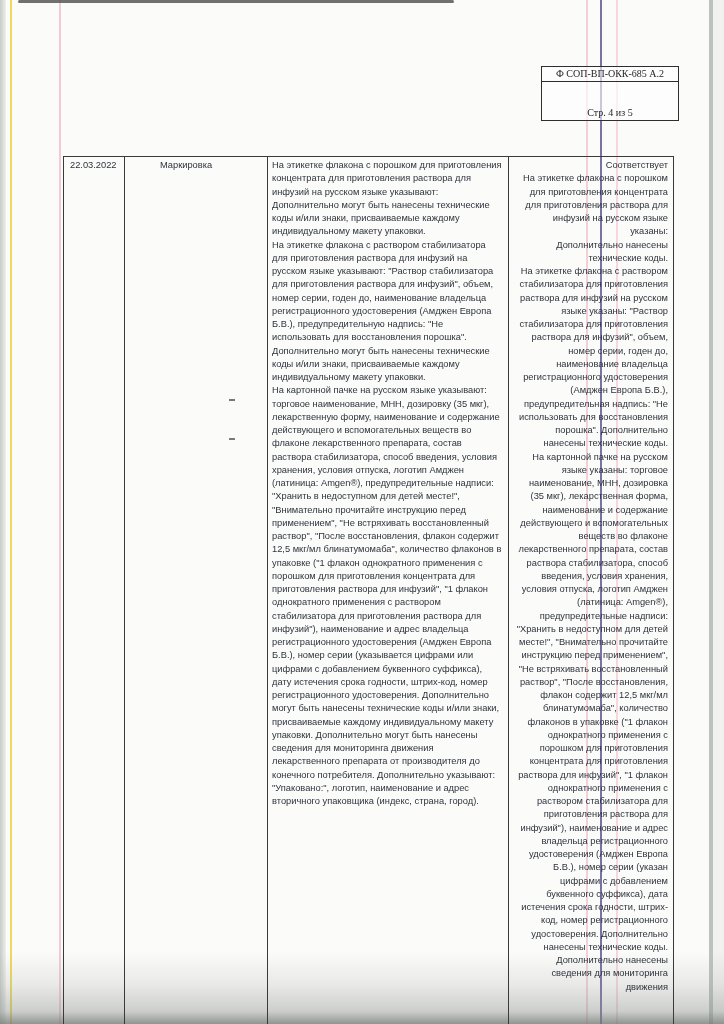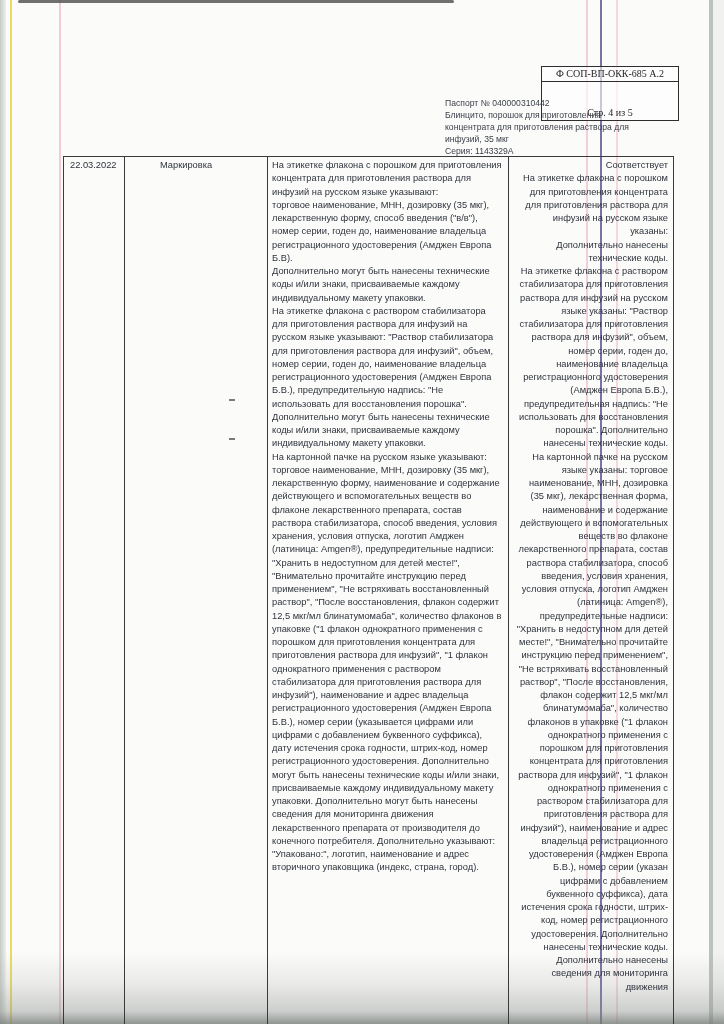--- a/index.html
+++ b/index.html
@@ -66,41 +66,33 @@
   <div class="top-streak"></div>
   <div class="bottom-shade"></div>
   <div class="tick" style="left:229px; top:399px;"></div>
   <div class="tick" style="left:229px; top:438px;"></div>
 
   <div class="stamp">
     <div class="stamp-row1">Ф СОП-ВП-ОКК-685 А.2</div>
     <div class="stamp-row2">Стр. 4 из 5</div>
   </div>
 
-  <div class="passport">
-    <div>Паспорт № 040000310442</div>
-    <div>Блинцито, порошок для приготовления</div>
-    <div>концентрата для приготовления раствора для</div>
-    <div>инфузий, 35 мкг</div>
-    <div>Серия: 1143329А</div>
-  </div>
 
   <div class="tbl">
 
     <div class="cell c-date">
       <p class="para">22.03.2022</p>
     </div>
 
     <div class="cell c-param">
       <p class="para">Маркировка</p>
     </div>
 
     <div class="cell c-req">
       <p class="para">На этикетке флакона с порошком для приготовления концентрата для приготовления раствора для инфузий на русском языке указывают:</p>
-      <p class="para">торговое наименование, МНН, дозировку (35 мкг), лекарственную форму, способ введения ("в/в"), номер серии, годен до, наименование владельца регистрационного удостоверения (Амджен Европа Б.В).</p>
       <p class="para">Дополнительно могут быть нанесены технические коды и/или знаки, присваиваемые каждому индивидуальному макету упаковки.</p>
       <p class="para">На этикетке флакона с раствором стабилизатора для приготовления раствора для инфузий на русском языке указывают: "Раствор стабилизатора для приготовления раствора для инфузий", объем, номер серии, годен до, наименование владельца регистрационного удостоверения (Амджен Европа Б.В.), предупредительную надпись: "Не использовать для восстановления порошка". Дополнительно могут быть нанесены технические коды и/или знаки, присваиваемые каждому индивидуальному макету упаковки.</p>
       <p class="para">На картонной пачке на русском языке указывают: торговое наименование, МНН, дозировку (35 мкг), лекарственную форму, наименование и содержание действующего и вспомогательных веществ во флаконе лекарственного препарата, состав раствора стабилизатора, способ введения, условия хранения, условия отпуска, логотип Амджен (латиница: Amgen®), предупредительные надписи: "Хранить в недоступном для детей месте!", "Внимательно прочитайте инструкцию перед применением", "Не встряхивать восстановленный раствор", "После восстановления, флакон содержит 12,5 мкг/мл блинатумомаба", количество флаконов в упаковке ("1 флакон однократного применения с порошком для приготовления концентрата для приготовления раствора для инфузий", "1 флакон однократного применения с раствором стабилизатора для приготовления раствора для инфузий"), наименование и адрес владельца регистрационного удостоверения (Амджен Европа Б.В.), номер серии (указывается цифрами или цифрами с добавлением буквенного суффикса), дату истечения срока годности, штрих-код, номер регистрационного удостоверения. Дополнительно могут быть нанесены технические коды и/или знаки, присваиваемые каждому индивидуальному макету упаковки. Дополнительно могут быть нанесены сведения для мониторинга движения лекарственного препарата от производителя до конечного потребителя. Дополнительно указывают: "Упаковано:", логотип, наименование и адрес вторичного упаковщика (индекс, страна, город).</p>
     </div>
 
     <div class="cell c-res">
       <p class="para">Соответствует</p>
       <p class="para">На этикетке флакона с порошком для приготовления концентрата для приготовления раствора для инфузий на русском языке указаны:</p>
       <p class="para">Дополнительно нанесены технические коды.</p>
       <p class="para">На этикетке флакона с раствором стабилизатора для приготовления раствора для инфузий на русском языке указаны: "Раствор стабилизатора для приготовления раствора для инфузий", объем, номер серии, годен до, наименование владельца регистрационного удостоверения (Амджен Европа Б.В.), предупредительная надпись: "Не использовать для восстановления порошка". Дополнительно нанесены технические коды.</p>

